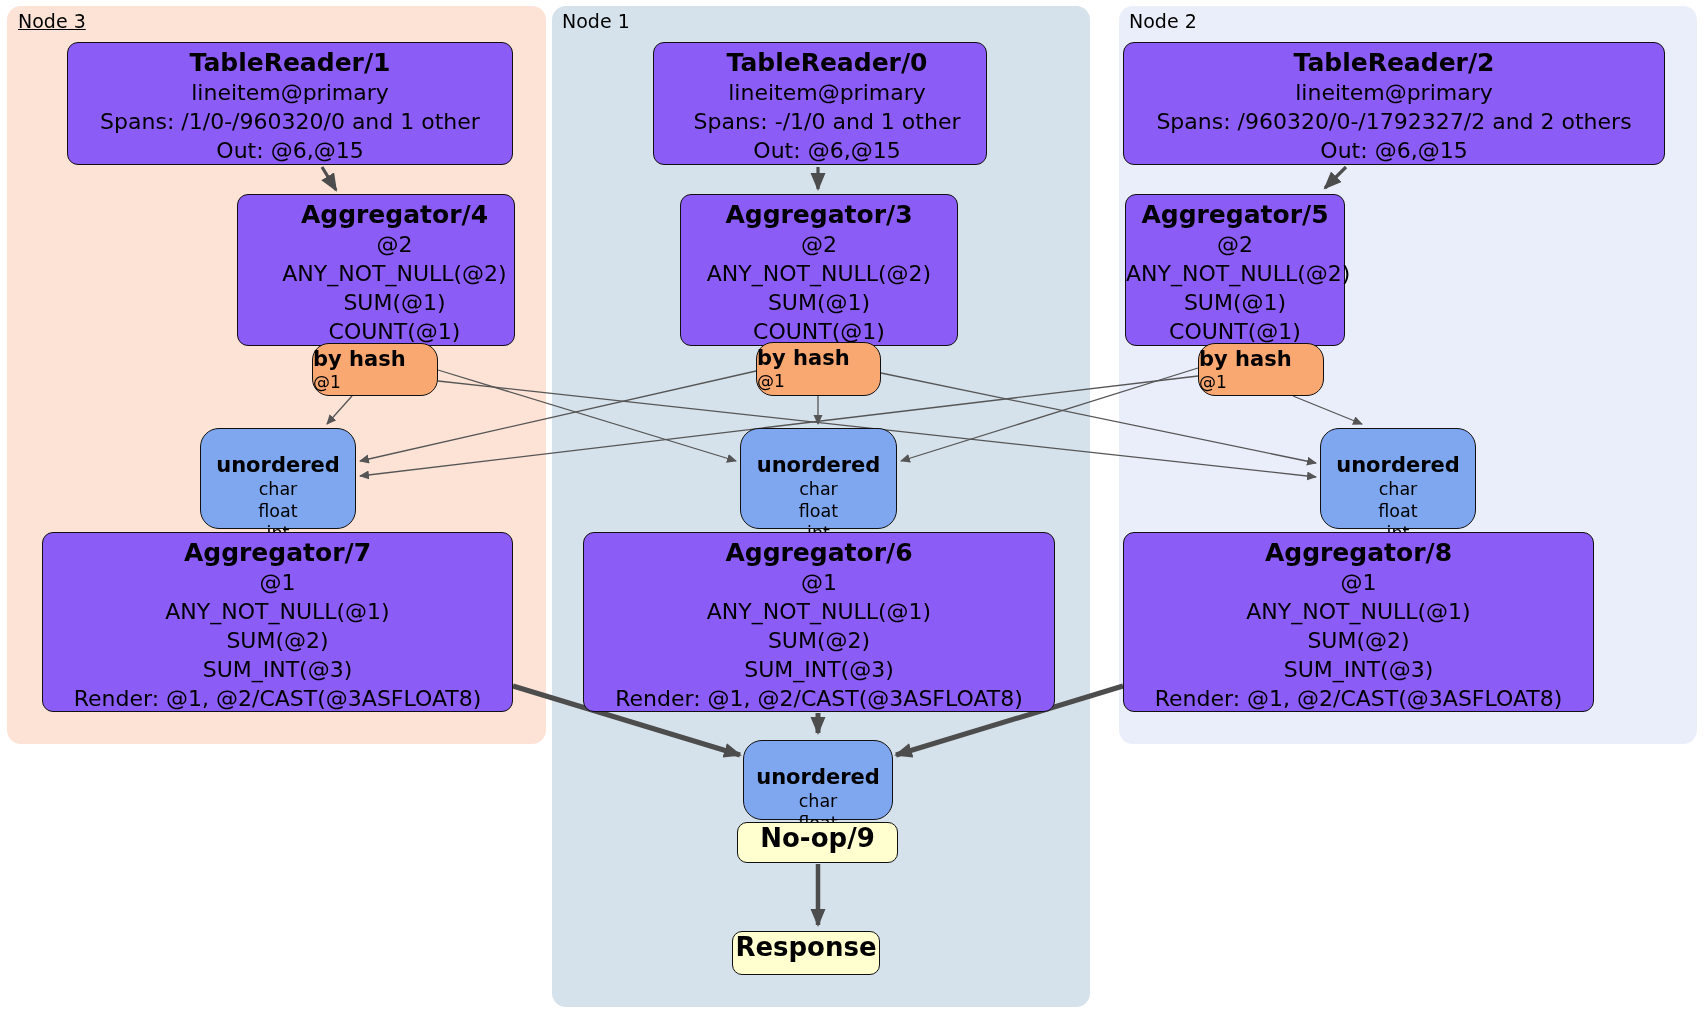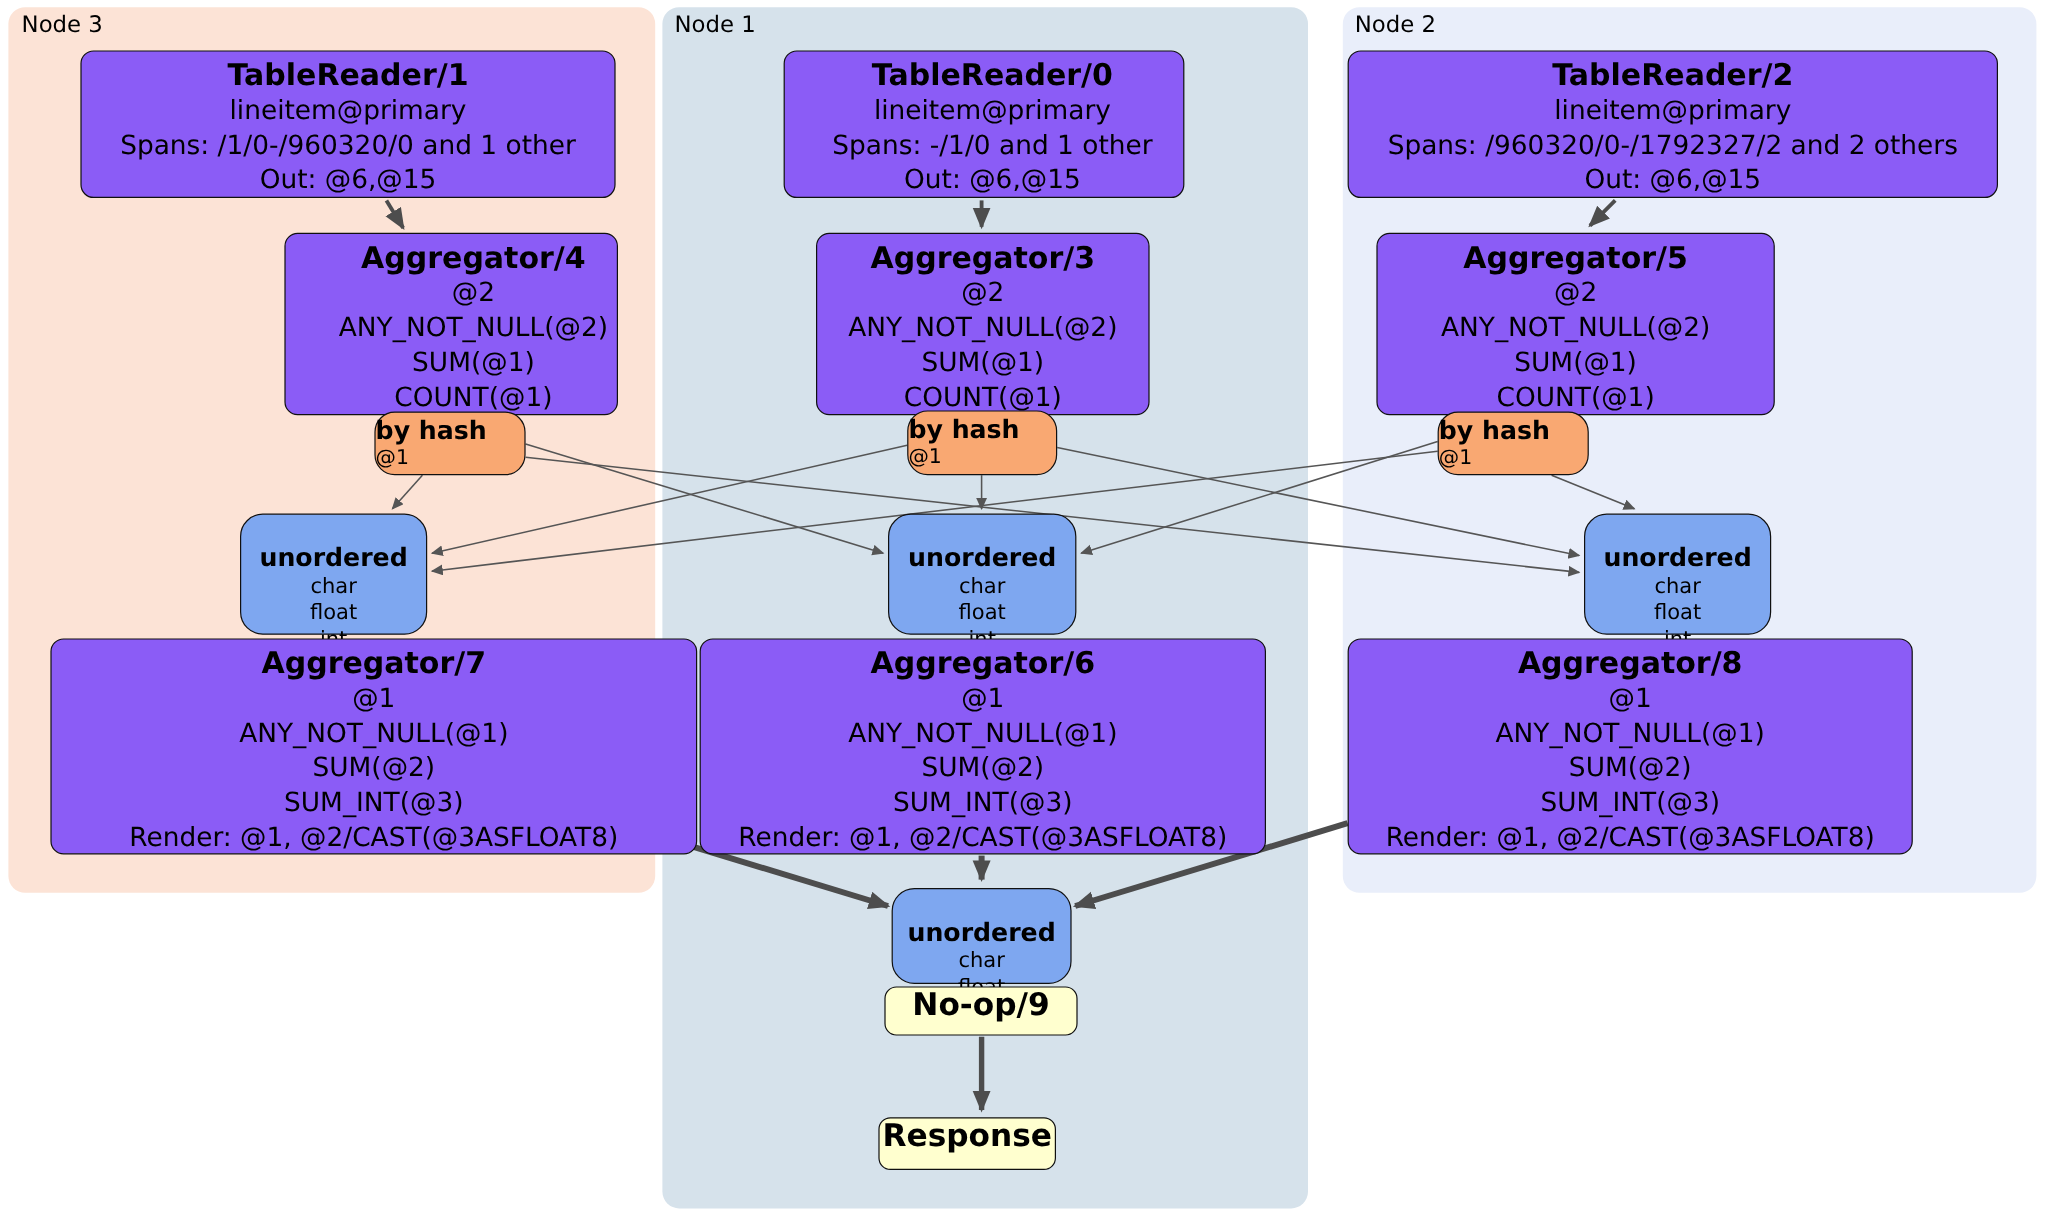--- a/index.html
+++ b/index.html
@@ -40,21 +40,21 @@
 </style>
 </head>
 <body>
 
 <div id="canvas">
 
   <div class="region" style="left:7px;top:6px;width:539px;height:738px;background:#fce3d6;"></div>
   <div class="region" style="left:552px;top:6px;width:538px;height:1001px;background:#d6e2eb;"></div>
   <div class="region" style="left:1119px;top:6px;width:578px;height:738px;background:#e9eefa;"></div>
 
-  <div class="region-label" style="left:18px;top:10px;">Node 3</div>
+  <div class="region-label" style="left:18px;top:10px;text-decoration:underline;">Node 3</div>
   <div class="region-label" style="left:562px;top:10px;">Node 1</div>
   <div class="region-label" style="left:1129px;top:10px;">Node 2</div>
 
   <svg id="edges" width="1706" height="1016">
     <defs>
       <marker id="ah-big" markerUnits="userSpaceOnUse" markerWidth="19" markerHeight="16" refX="16" refY="7.5" orient="auto">
         <path d="M0,0 L18,7.5 L0,15 Z" fill="#4d4d4d"></path>
       </marker>
       <marker id="ah-small" markerUnits="userSpaceOnUse" markerWidth="11" markerHeight="10" refX="9" refY="4.5" orient="auto">
         <path d="M0,0 L10,4.5 L0,9 Z" fill="#555555"></path>
@@ -104,21 +104,21 @@
     <div class="rdetail">@1</div>
   </div>
 
   <div class="sync" style="left:200px;top:428px;width:156px;height:101px;">
     <div class="stitle">unordered</div>
     <div class="sline">char</div>
     <div class="sline">float</div>
     <div class="sline">int</div>
   </div>
 
-  <div class="proc" style="left:42px;top:532px;width:539px;height:180px;">
+  <div class="proc" style="left:42px;top:532px;width:471px;height:180px;">
     <div class="ptitle">Aggregator/7</div>
     <div class="pline">@1</div>
     <div class="pline">ANY_NOT_NULL(@1)</div>
     <div class="pline">SUM(@2)</div>
     <div class="pline">SUM_INT(@3)</div>
     <div class="pline">Render: @1, @2/CAST(@3ASFLOAT8)</div>
   </div>
 
   <div class="proc" style="left:653px;top:42px;width:334px;height:123px;padding-left:14px;">
     <div class="ptitle">TableReader/0</div>
@@ -170,21 +170,21 @@
     <span>Response</span>
   </div>
 
   <div class="proc" style="left:1123px;top:42px;width:542px;height:123px;">
     <div class="ptitle">TableReader/2</div>
     <div class="pline">lineitem@primary</div>
     <div class="pline">Spans: /960320/0-/1792327/2 and 2 others</div>
     <div class="pline">Out: @6,@15</div>
   </div>
 
-  <div class="proc" style="left:1125px;top:194px;width:332px;height:152px;margin-left:22px;">
+  <div class="proc" style="left:1125px;top:194px;width:220px;height:152px;">
     <div class="ptitle">Aggregator/5</div>
     <div class="pline">@2</div>
     <div class="pline">ANY_NOT_NULL(@2)</div>
     <div class="pline">SUM(@1)</div>
     <div class="pline">COUNT(@1)</div>
   </div>
 
   <div class="router" style="left:1198px;top:343px;width:126px;height:53px;">
     <div class="rtitle">by hash</div>
     <div class="rdetail">@1</div>

